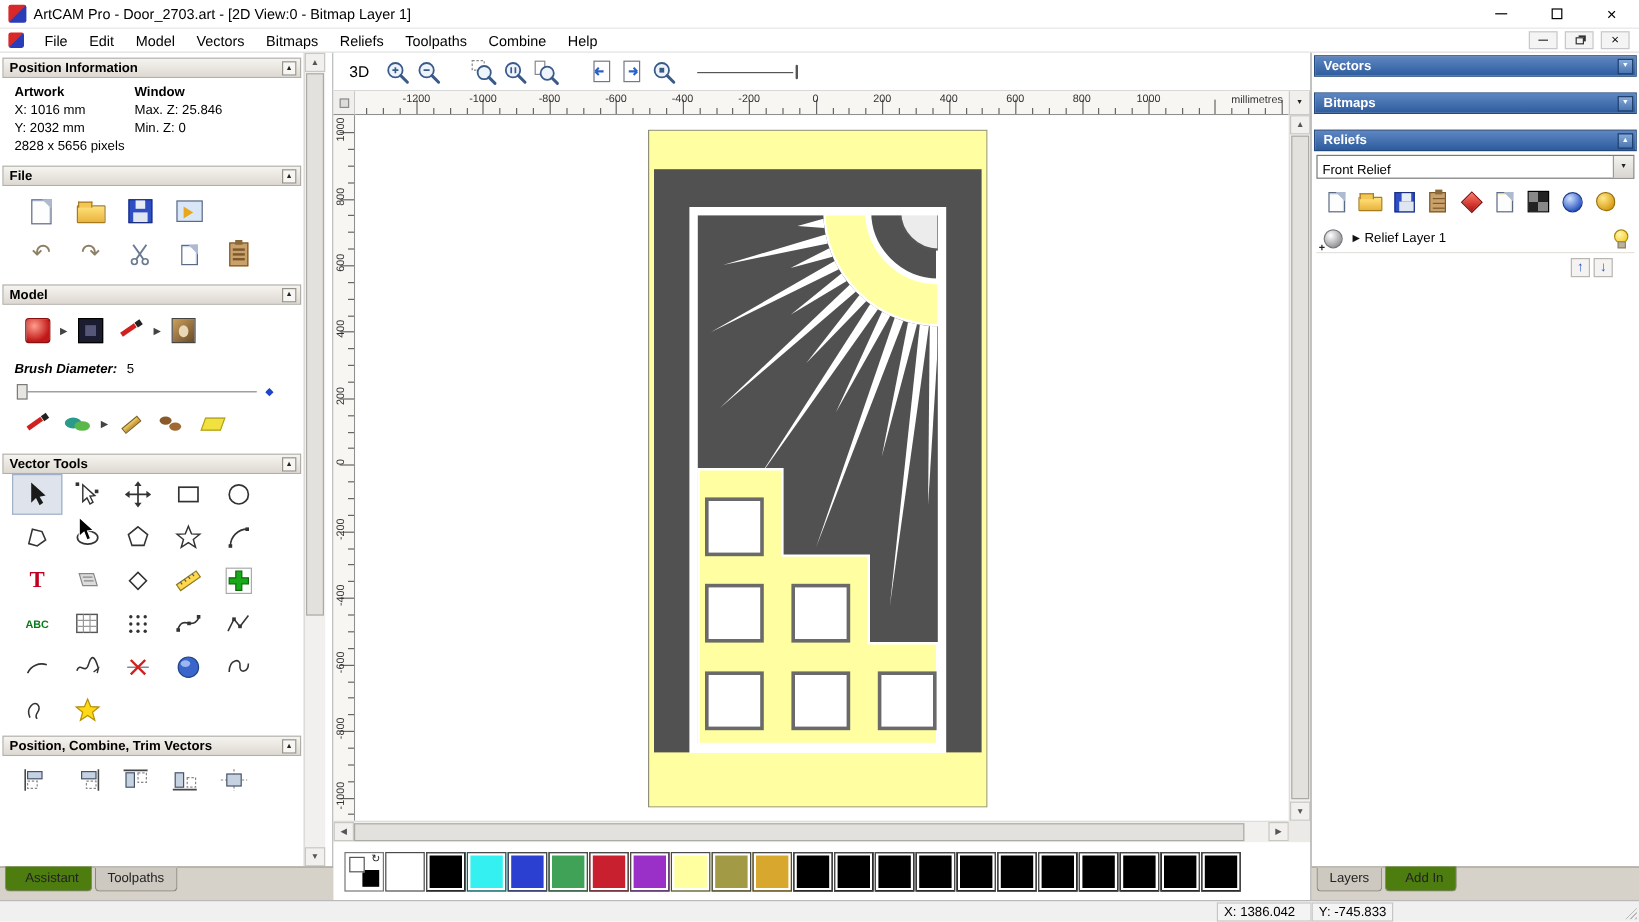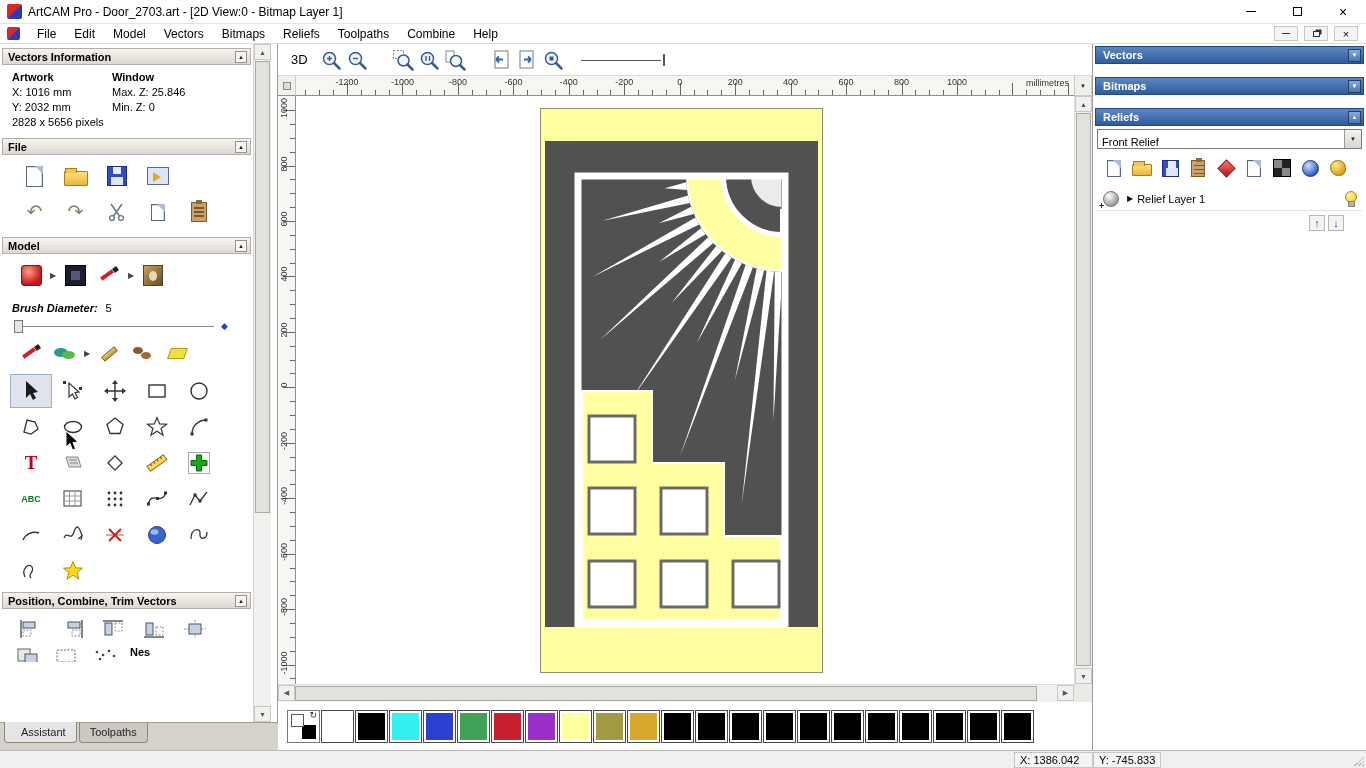--- a/index.html
+++ b/index.html
@@ -84,21 +84,21 @@
 .vt{width:42px;height:34px;display:flex;align-items:center;justify-content:center;position:relative;}
 .vt.pressed{background:#dfe4ec;border:1px solid #9fb0c8;}
 .red-T{font-family:"Liberation Serif",serif;font-weight:bold;font-size:19px;color:#c00020;line-height:20px;}
 .abc{color:#0a7a1a;font-weight:bold;font-size:9px;letter-spacing:0;}
 .nes{font-weight:bold;font-size:11px;}
 #pos-row2{height:18px;overflow:hidden;display:flex;align-items:flex-start;gap:12px;padding-left:16px;}
 
 
 .tabs-strip{position:absolute;left:0;bottom:0;height:28px;background:#d6d2ca;border-top:1px solid #a09d96;display:flex;align-items:flex-start;padding:0 0 0 4px;}
 .tab{padding:3px 10px 4px;font-size:11px;background:#cdc9c1;border:1px solid #8a877f;border-top:none;border-radius:0 0 4px 4px;margin-right:2px;color:#222;}
-.tab.active{background:#e5e5e5;position:relative;top:-1px;padding-top:4px;padding-left:16px;}
+.tab.active{background:#4d7c0f;position:relative;top:-1px;padding-top:4px;padding-left:16px;}
 
 
 .sb-v{position:absolute;background:#f1f0ee;border-left:1px solid #d8d6d2;}
 .sb-btn{position:absolute;width:17px;height:16px;background:#f1f0ee;border:1px solid #c9c7c2;color:#555;font-size:7px;display:flex;align-items:center;justify-content:center;}
 .sb-thumb{position:absolute;background:#e3e1dd;border:1px solid #abaaa5;}
 
 
 #center{position:absolute;left:278px;top:44px;width:814px;height:706px;background:#fff;}
 #canvas-toolbar{position:absolute;left:0;top:0;width:814px;height:32px;background:#fff;border-bottom:1px solid #d8d8d8;display:flex;align-items:center;padding-left:8px;gap:2px;}
 #btn-3d{font-weight:normal;font-size:13px;padding:2px 5px;margin-right:4px;}
@@ -210,21 +210,21 @@
     <span class="cbtn">
         <span class="cg-close">×</span>
       </span>
   </div>
 </div>
 
 <div id="leftpanel">
  <div id="lp-content">
 
   <div class="sec-h">
-    <span>Vectors Information</span>
+    <span>Position Information</span>
     <span class="clps">▲</span>
   </div>
   <div id="pi-grid">
     <b>Artwork</b>
     <b>Window</b>
     <span>X: 1016 mm</span>
     <span>Max. Z: 25.846</span>
     <span>Y: 2032 mm</span>
     <span>Min. Z: 0</span>
     <span>2828 x 5656 pixels</span>
@@ -313,20 +313,24 @@
           <span class="b-pencil"></span>
         </span>
     <span class="cell cell-s">
           <span class="b-beans"></span>
         </span>
     <span class="cell cell-s">
           <span class="b-eraser"></span>
         </span>
   </div>
 
+  <div class="sec-h">
+    <span>Vector Tools</span>
+    <span class="clps">▲</span>
+  </div>
   <div id="vt-grid">
     <span class="vt pressed">
           <svg width="24" height="24">
             <path d="M7,2 L7,19 L11,15 L14,21 L17,19 L14,14 L19,13 Z" fill="#1a1a1a"></path>
           </svg>
         </span>
     <span class="vt">
           <svg width="24" height="24">
             <path d="M8,4 L8,18 L11.5,15 L14,20 L16.5,18.5 L14,13.5 L18,13 Z" fill="#fff" stroke="#333" stroke-width="1.2"></path>
             <rect x="2" y="2" width="3" height="3" fill="#333"></rect>
@@ -521,39 +525,20 @@
             <rect x="5" y="4" width="7" height="12" fill="#c6d2e2" stroke="#46546a"></rect>
             <rect x="15" y="8" width="7" height="8" fill="#fff" stroke="#888" stroke-dasharray="2 1.5"></rect>
           </svg>
         </span>
     <span class="cell">
           <svg width="26" height="20">
             <path d="M13,1 V19 M2,10 H24" stroke="#888" stroke-width="1" stroke-dasharray="2 1.5"></path>
             <rect x="7" y="5" width="12" height="10" fill="#c6d2e2" stroke="#46546a"></rect>
           </svg>
         </span>
-  </div>
-  <div id="pos-row2">
-    <span><svg width="26" height="16">
-            <rect x="2" y="3" width="12" height="12" fill="#e8e8e8" stroke="#666"></rect>
-            <rect x="9" y="8" width="12" height="12" fill="#c6d2e2" stroke="#46546a"></rect>
-          </svg></span>
-    <span><svg width="26" height="16">
-            <rect x="3" y="4" width="18" height="12" fill="none" stroke="#666" stroke-dasharray="2 1.5"></rect>
-          </svg></span>
-    <span><svg width="26" height="16">
-            <g fill="#444">
-              <circle cx="5" cy="6" r="1.3"></circle>
-              <circle cx="11" cy="9" r="1.3"></circle>
-              <circle cx="17" cy="5" r="1.3"></circle>
-              <circle cx="22" cy="10" r="1.3"></circle>
-              <circle cx="8" cy="13" r="1.3"></circle>
-            </g>
-          </svg></span>
-    <span class="nes">Nes</span>
   </div>
  </div>
 
  <div class="sb-v" style="left:253px;top:0;width:18px;height:678px;">
    <span class="sb-btn" style="left:0;top:0;">▲</span>
    <span class="sb-thumb" style="left:1px;top:17px;width:15px;height:452px;"></span>
    <span class="sb-btn" style="left:0;bottom:0;">▼</span>
  </div>
 
  <div class="tabs-strip" style="width:278px;">
@@ -902,19 +887,23 @@
     <span class="sphere"></span>
     <span id="layer-plus">+</span>
     <span id="layer-exp">▶</span>
     <span id="layer-name">Relief Layer 1</span>
     <span class="bulb"></span>
   </div>
   <div id="updown">
     <span class="udbtn">↑</span>
     <span class="udbtn">↓</span>
   </div>
+  <div class="tabs-strip" style="width:274px;">
+    <span class="tab">Layers</span>
+    <span class="tab active">Add In</span>
+  </div>
 </div>
 
 <div id="statusbar">
   <span class="st-cell" style="left:1014px;width:79px;">X: 1386.042</span>
   <span class="st-cell" style="left:1093px;width:68px;">Y: -745.833</span>
   <span id="grip"></span>
 </div>
 
 </body></html>

